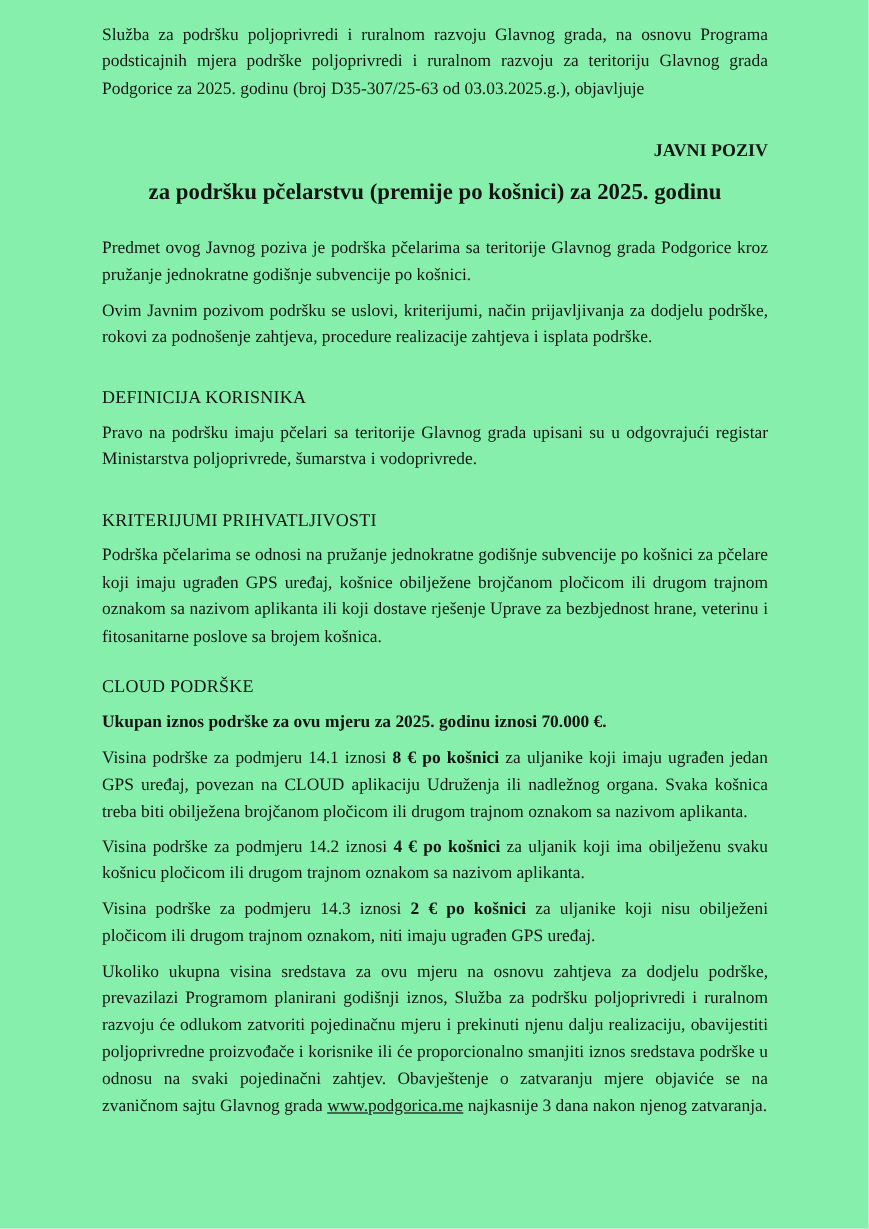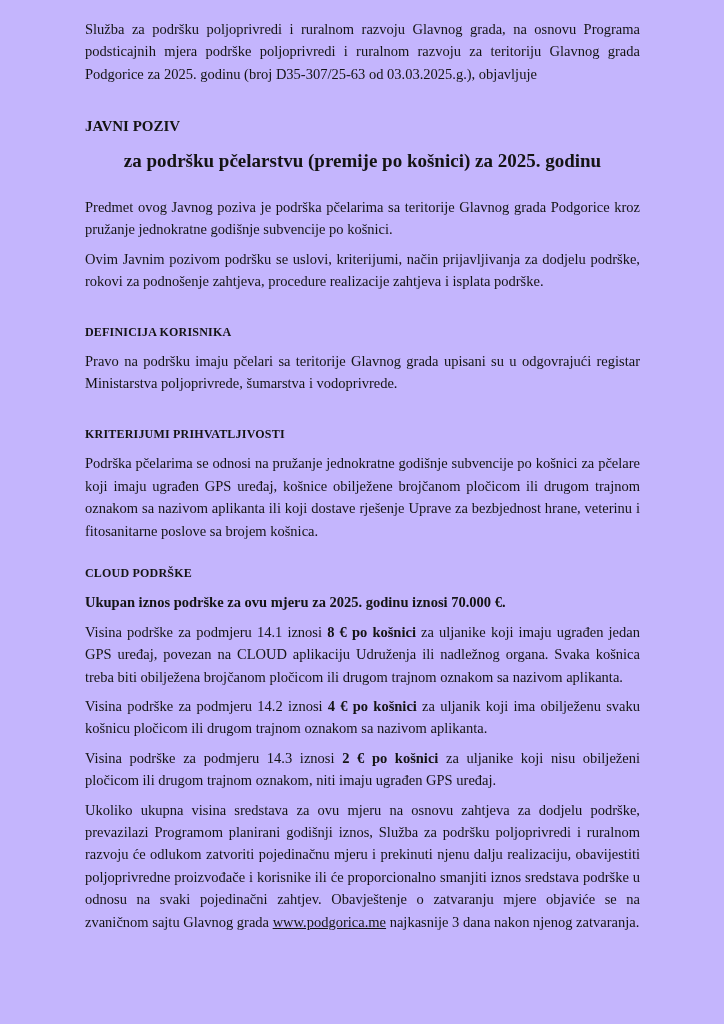--- a/index.html
+++ b/index.html
@@ -5,52 +5,52 @@
   html, body {
     margin: 0;
     padding: 0;
     background: #ffffff;
   }
   .page {
     position: relative;
     width: 724px;
     height: 1024px;
     margin: 0 auto;
-    background: #c4b5fd;
+    background: #86efac;
     color: #141414;
     font-family: "Liberation Serif", "DejaVu Serif", serif;
     font-size: 14.5px;
     line-height: 22.4px;
     box-sizing: border-box;
     padding: 18px 84px 0 85px;
     overflow: hidden;
   }
   .para {
     margin: 0 0 7px 0;
     text-align: justify;
   }
   .title {
     margin: 30px 0 0 0;
     font-size: 15px;
     font-weight: bold;
-    text-align: left;
+    text-align: right;
   }
   .subtitle {
     margin: 12px 0 0 0;
     font-size: 19px;
     font-weight: bold;
     text-align: center;
   }
   .first-body {
     margin-top: 24px;
   }
   .heading {
     margin: 28px 0 7px 0;
-    font-weight: bold;
-    font-size: 12px;
+    font-weight: normal;
+    font-size: 15px;
     letter-spacing: 0.2px;
   }
   .heading-tight {
     margin-top: 20px;
   }
   .bold {
     font-weight: bold;
   }
   .link {
     color: inherit;

